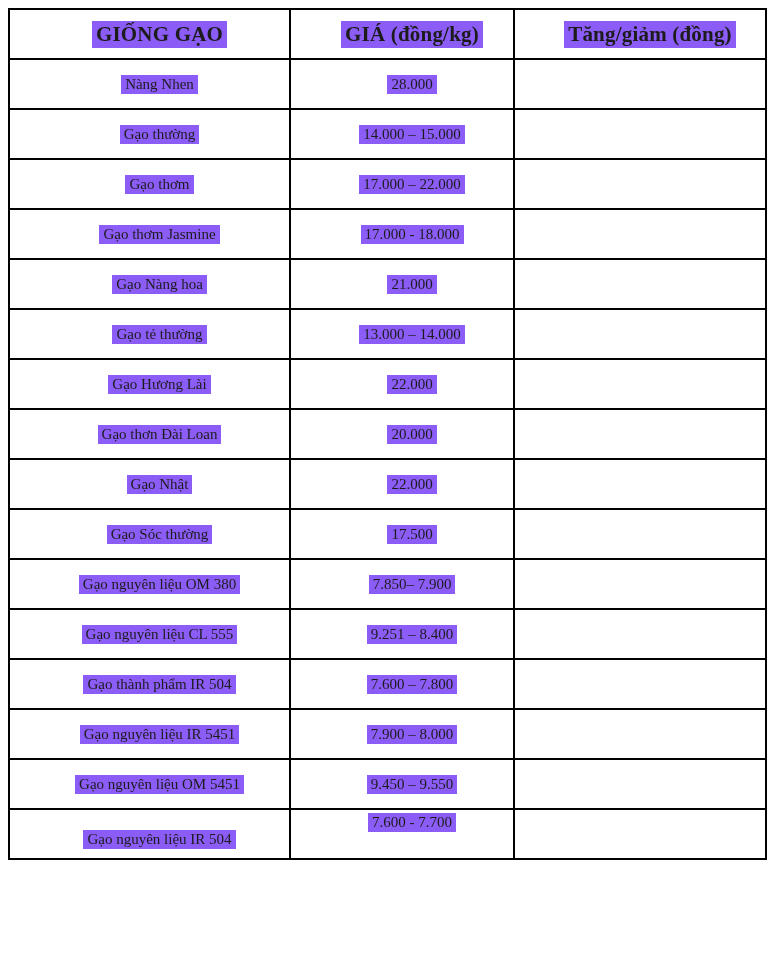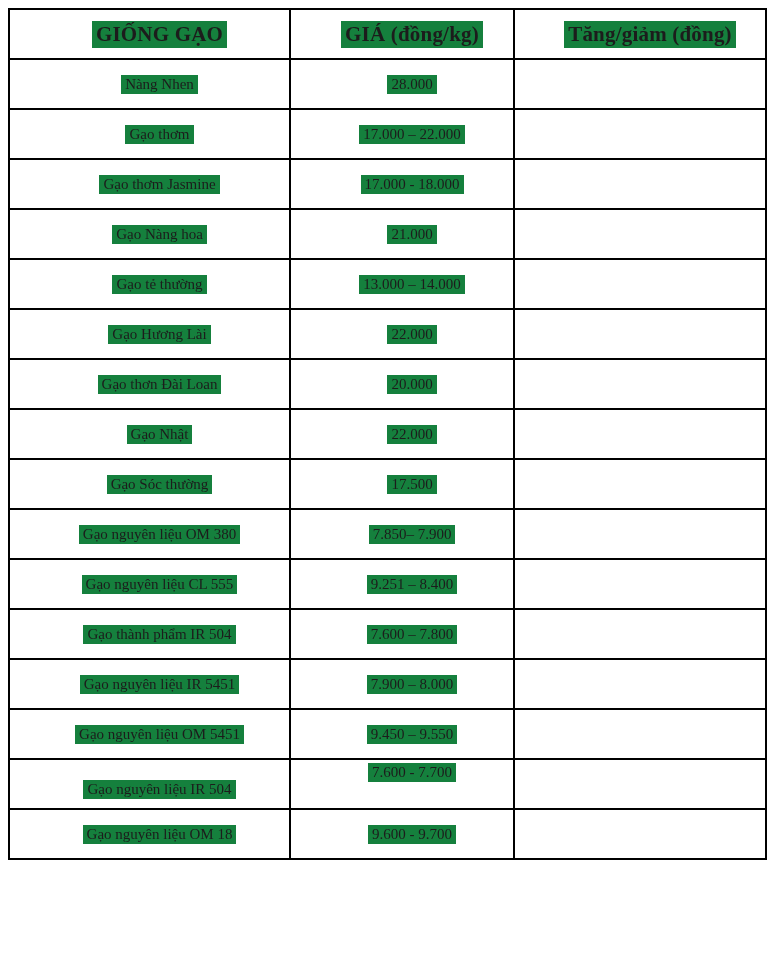--- a/index.html
+++ b/index.html
@@ -35,21 +35,21 @@
   }
   th {
     font-size: 21px;
     font-weight: bold;
     letter-spacing: 0.2px;
   }
   td {
     font-size: 15px;
   }
   .hl {
-    background: #15803d;
+    background: #8b5cf6;
     padding: 1px 4px;
     display: inline-block;
     margin-left: 20px;
   }
   
   tr.price-top td.price   { vertical-align: top;    }
   tr.price-top td.price .hl   { margin-top: 3px; }
   tr.price-top td.variety { vertical-align: bottom; }
   tr.price-top td.variety .hl { margin-bottom: 9px; }
 </style>
@@ -83,20 +83,31 @@
     </td>
     <td class="price">
       <span class="hl">28.000</span>
     </td>
     <td class="change">
       <span></span>
     </td>
   </tr>
         <tr>
     <td class="variety">
+      <span class="hl">Gạo thường</span>
+    </td>
+    <td class="price">
+      <span class="hl">14.000 – 15.000</span>
+    </td>
+    <td class="change">
+      <span></span>
+    </td>
+  </tr>
+        <tr>
+    <td class="variety">
       <span class="hl">Gạo thơm</span>
     </td>
     <td class="price">
       <span class="hl">17.000 – 22.000</span>
     </td>
     <td class="change">
       <span></span>
     </td>
   </tr>
         <tr>
@@ -230,31 +241,20 @@
     <td class="change">
       <span></span>
     </td>
   </tr>
         <tr class="price-top">
     <td class="variety">
       <span class="hl">Gạo nguyên liệu IR 504</span>
     </td>
     <td class="price">
       <span class="hl">7.600 - 7.700</span>
-    </td>
-    <td class="change">
-      <span></span>
-    </td>
-  </tr>
-        <tr>
-    <td class="variety">
-      <span class="hl">Gạo nguyên liệu OM 18</span>
-    </td>
-    <td class="price">
-      <span class="hl">9.600 - 9.700</span>
     </td>
     <td class="change">
       <span></span>
     </td>
   </tr>
       </tbody>
   </table>
 </div>
 
 </body></html>

